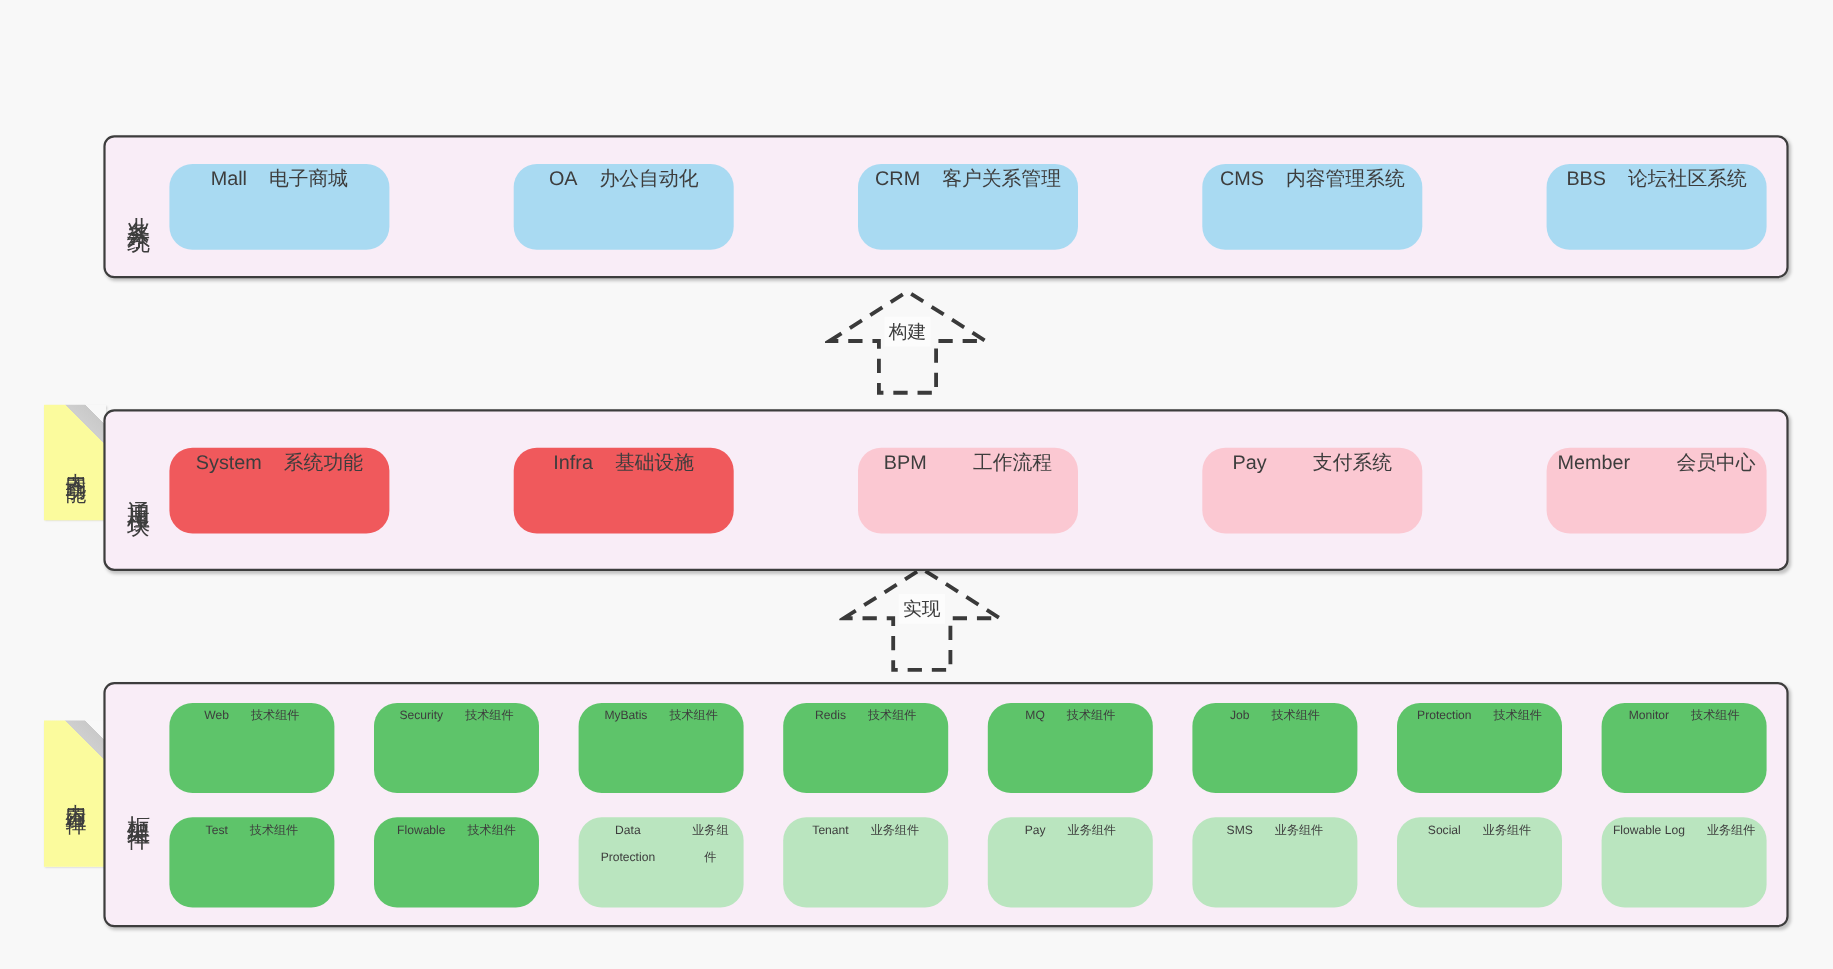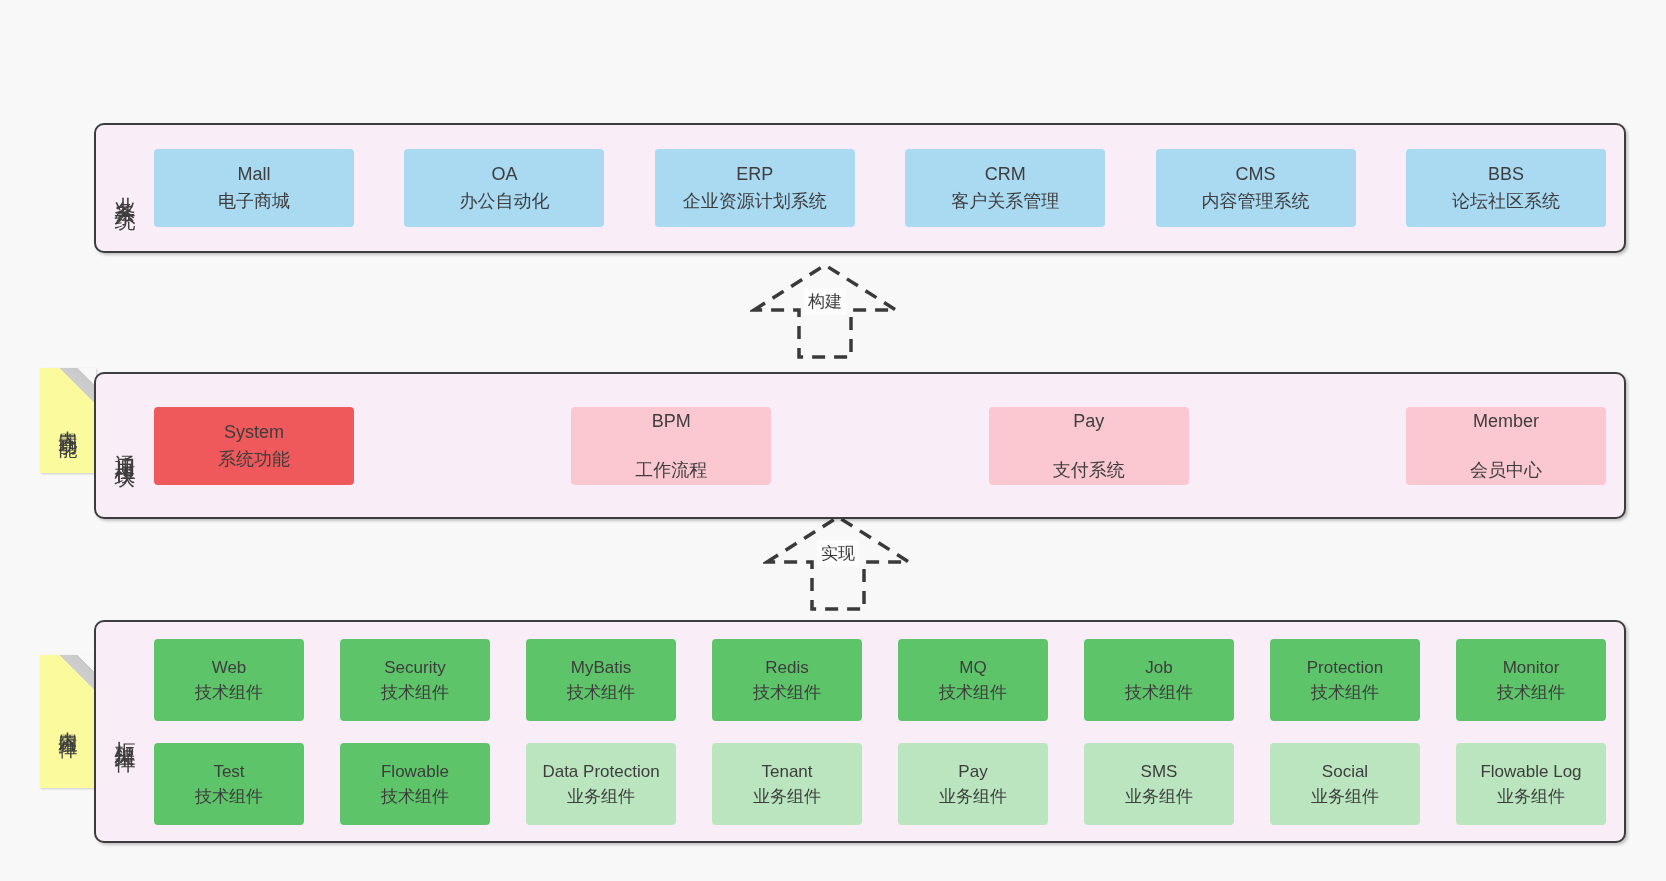--- a/index.html
+++ b/index.html
@@ -24,25 +24,25 @@
   .side-label span{
     writing-mode:vertical-rl;text-orientation:upright;
     font-size:21px;letter-spacing:4px;color:#3d3d3d;white-space:nowrap;
   }
   .row-area{flex:1;display:flex;align-items:center;justify-content:space-between;padding:0 18px 0 0;}
   .rows-col{flex:1;display:flex;flex-direction:column;justify-content:center;gap:22px;padding:0 18px 0 0;}
   .row-8{display:flex;justify-content:space-between;}
 
   
   .box{
-    border-radius:4px;display:flex;flex-direction:column;align-items:center;justify-content:center;
+    border-radius:21px;display:flex;flex-direction:row;align-items:flex-start;justify-content:center;
     text-align:center;color:#3d3d3d;
   }
   .box-lg{width:200px;height:78px;font-size:18px;line-height:27px;}
-  .box-sm{width:150px;height:82px;font-size:17px;line-height:25px;}
+  .box-sm{width:150px;height:82px;font-size:11px;line-height:25px;}
   .box .t{padding:0 10px;}
   .blue{background:#a9daf2;}
   .red{background:#f0595c;}
   .pink{background:#fbc8d2;gap:22px;}
   .green{background:#5ec46a;}
   .lightgreen{background:#bae5bf;}
 
   
   .note{
     position:absolute;left:40px;width:56px;z-index:0;
@@ -98,24 +98,20 @@
     <div class="row-area">
       <div class="box box-lg blue">
         <div class="t">Mall</div>
         <div class="t">电子商城</div>
       </div>
       <div class="box box-lg blue">
         <div class="t">OA</div>
         <div class="t">办公自动化</div>
       </div>
       <div class="box box-lg blue">
-        <div class="t">ERP</div>
-        <div class="t">企业资源计划系统</div>
-      </div>
-      <div class="box box-lg blue">
         <div class="t">CRM</div>
         <div class="t">客户关系管理</div>
       </div>
       <div class="box box-lg blue">
         <div class="t">CMS</div>
         <div class="t">内容管理系统</div>
       </div>
       <div class="box box-lg blue">
         <div class="t">BBS</div>
         <div class="t">论坛社区系统</div>
@@ -125,20 +121,24 @@
 
   <div class="section" id="section-modules">
     <div class="side-label">
       <span>通用模块</span>
     </div>
     <div class="row-area">
       <div class="box box-lg red">
         <div class="t">System</div>
         <div class="t">系统功能</div>
       </div>
+      <div class="box box-lg red">
+        <div class="t">Infra</div>
+        <div class="t">基础设施</div>
+      </div>
       <div class="box box-lg pink">
         <div class="t">BPM</div>
         <div class="t">工作流程</div>
       </div>
       <div class="box box-lg pink">
         <div class="t">Pay</div>
         <div class="t">支付系统</div>
       </div>
       <div class="box box-lg pink">
         <div class="t">Member</div>

